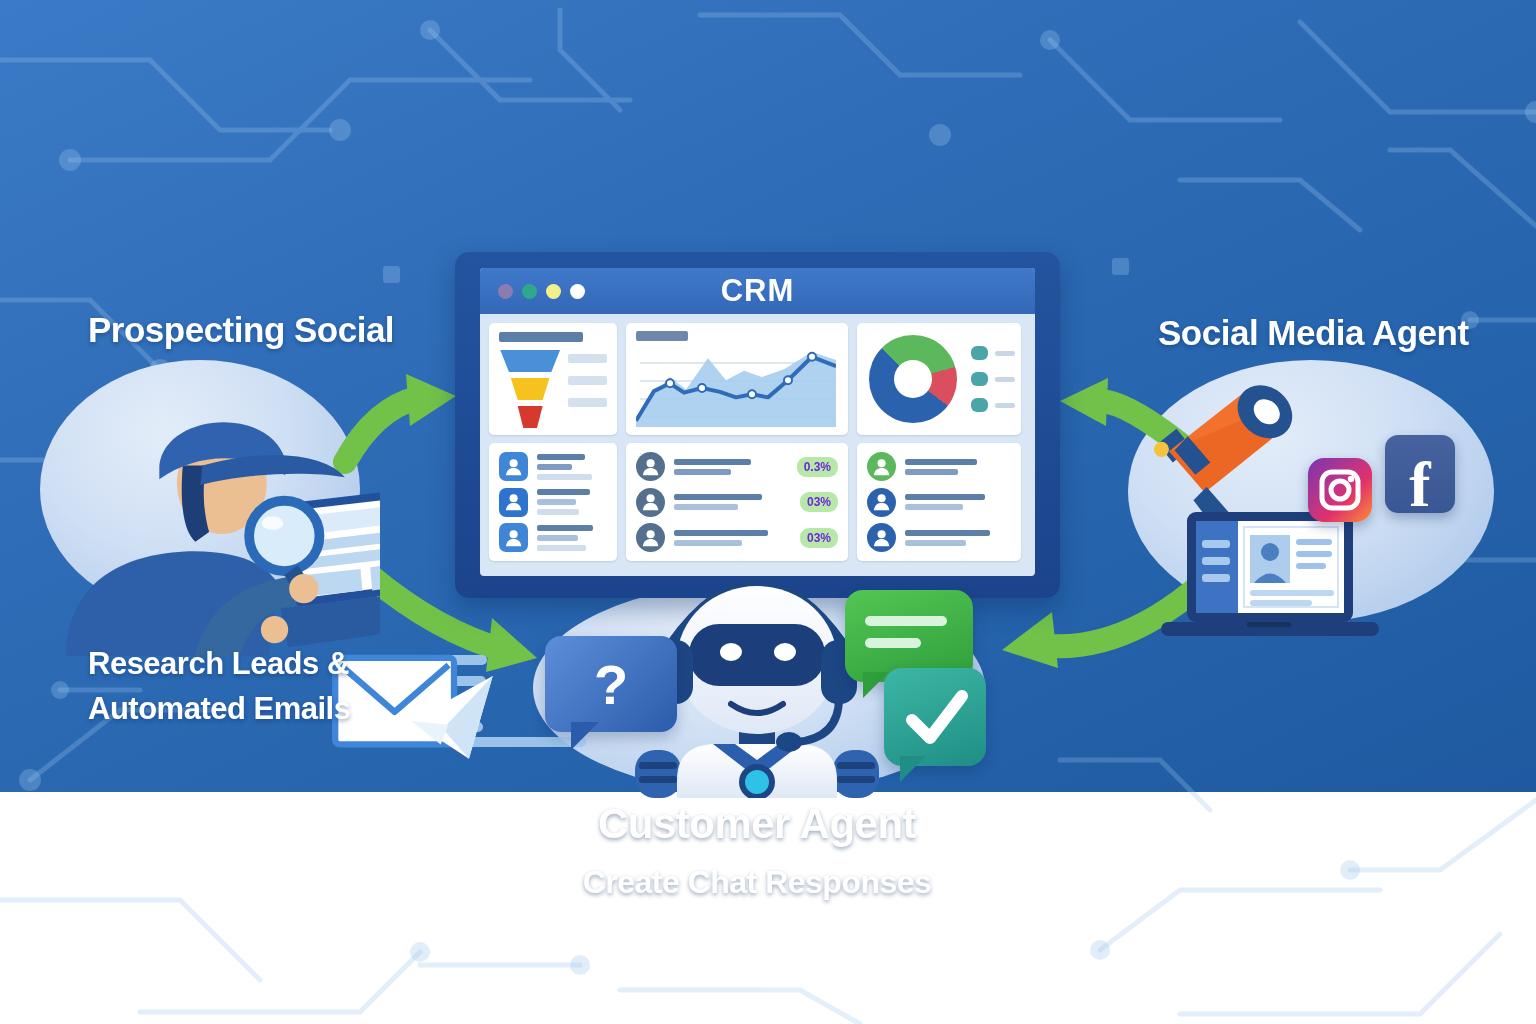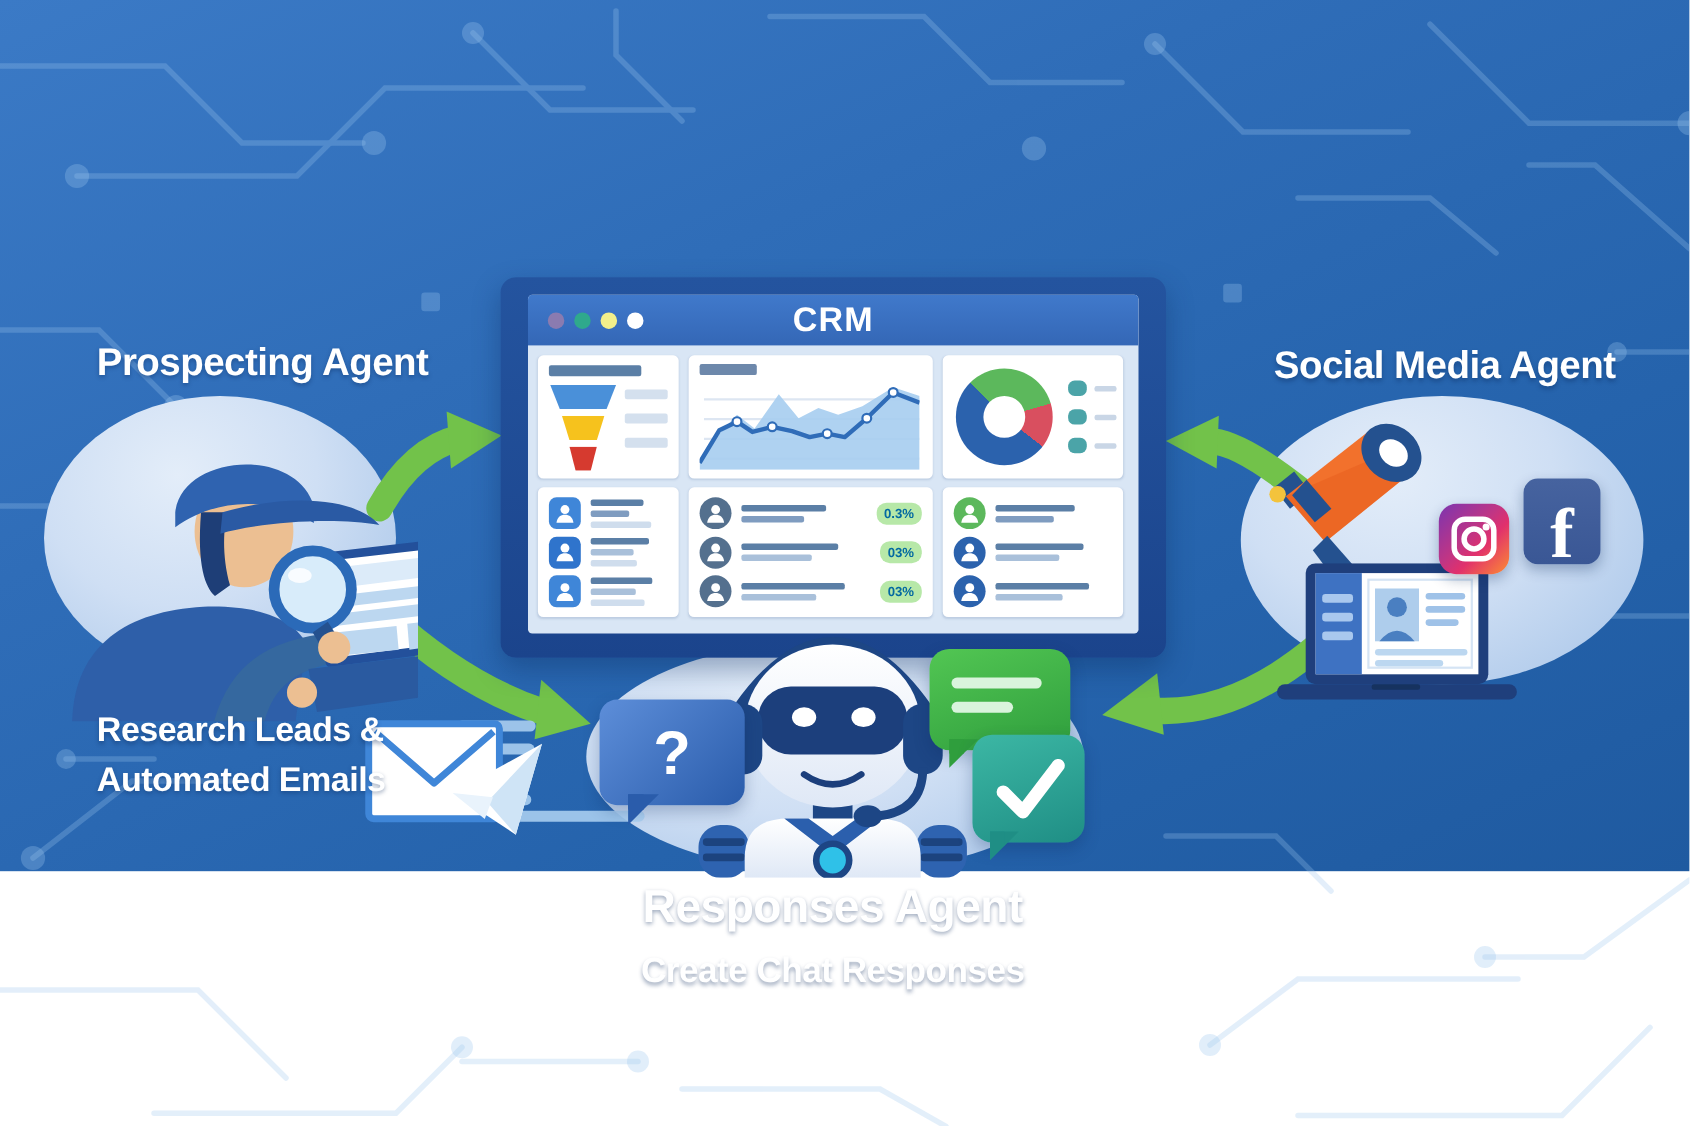--- a/index.html
+++ b/index.html
@@ -59,21 +59,21 @@
   .legend-dot { width:17px; height:14px; border-radius:6px; }
   .legend-bar { width:20px; height:5px; background:#c9d6e6; border-radius:2px; }
 
   
   .contact-panel { padding:9px 10px; display:flex; flex-direction:column; justify-content:space-between; }
   .contact-row { display:flex; align-items:center; gap:9px; }
   .avatar { width:29px; height:29px; flex:0 0 29px; display:flex; align-items:center; justify-content:center; }
   .avatar svg { width:80%; height:80%; }
   .row-lines { flex:1; display:flex; flex-direction:column; gap:4px; }
   .row-line { border-radius:2px; }
-  .pct-badge { background:#b7e8a8; color:#0369a1; font-weight:bold; font-size:12px;
+  .pct-badge { background:#b7e8a8; color:#6d28d9; font-weight:bold; font-size:12px;
     padding:3px 7px; border-radius:9px; flex:0 0 auto; }
 
   
   .label { position:absolute; color:#fff; font-weight:bold; z-index:7;
     text-shadow:0 2px 4px rgba(10,40,90,.4); letter-spacing:-.5px; }
   .prospect-title { left:88px; top:310px; font-size:35px; }
   .prospect-caption { left:88px; top:642px; font-size:31px; line-height:1.45; }
   .social-title { left:1158px; top:313px; font-size:35px; }
   .social-caption { left:1186px; top:650px; font-size:31px; }
   .customer-title { left:507px; top:800px; width:500px; text-align:center; font-size:42px; z-index:7; }
@@ -475,22 +475,22 @@
     <path d="M99,71 Q115,52 131,71 Z" fill="#4a7fc1"></path>
     <rect x="141" y="27" width="36" height="6" rx="3" fill="#9fc2e8"></rect>
     <rect x="141" y="39" width="36" height="6" rx="3" fill="#9fc2e8"></rect>
     <rect x="141" y="51" width="30" height="6" rx="3" fill="#9fc2e8"></rect>
     <rect x="95" y="78" width="84" height="6" rx="3" fill="#bcd7f0"></rect>
     <rect x="95" y="88" width="62" height="6" rx="3" fill="#bcd7f0"></rect>
     <rect x="6" y="110" width="218" height="14" rx="7" fill="#1f3f7c"></rect>
     <rect x="92" y="110" width="44" height="5" rx="2" fill="#16325f"></rect>
   </svg>
 
-  <div class="label prospect-title">Prospecting Agent</div>
+  <div class="label prospect-title">Prospecting Social</div>
   <div class="label prospect-caption">
     <div>Research Leads &amp;</div>
     <div>Automated Emails</div>
   </div>
   <div class="label social-title">Social Media Agent</div>
-  <div class="label customer-title">Responses Agent</div>
+  <div class="label customer-title">Customer Agent</div>
   <div class="label customer-caption">Create Chat Responses</div>
 
 </div>
 
 </body></html>

